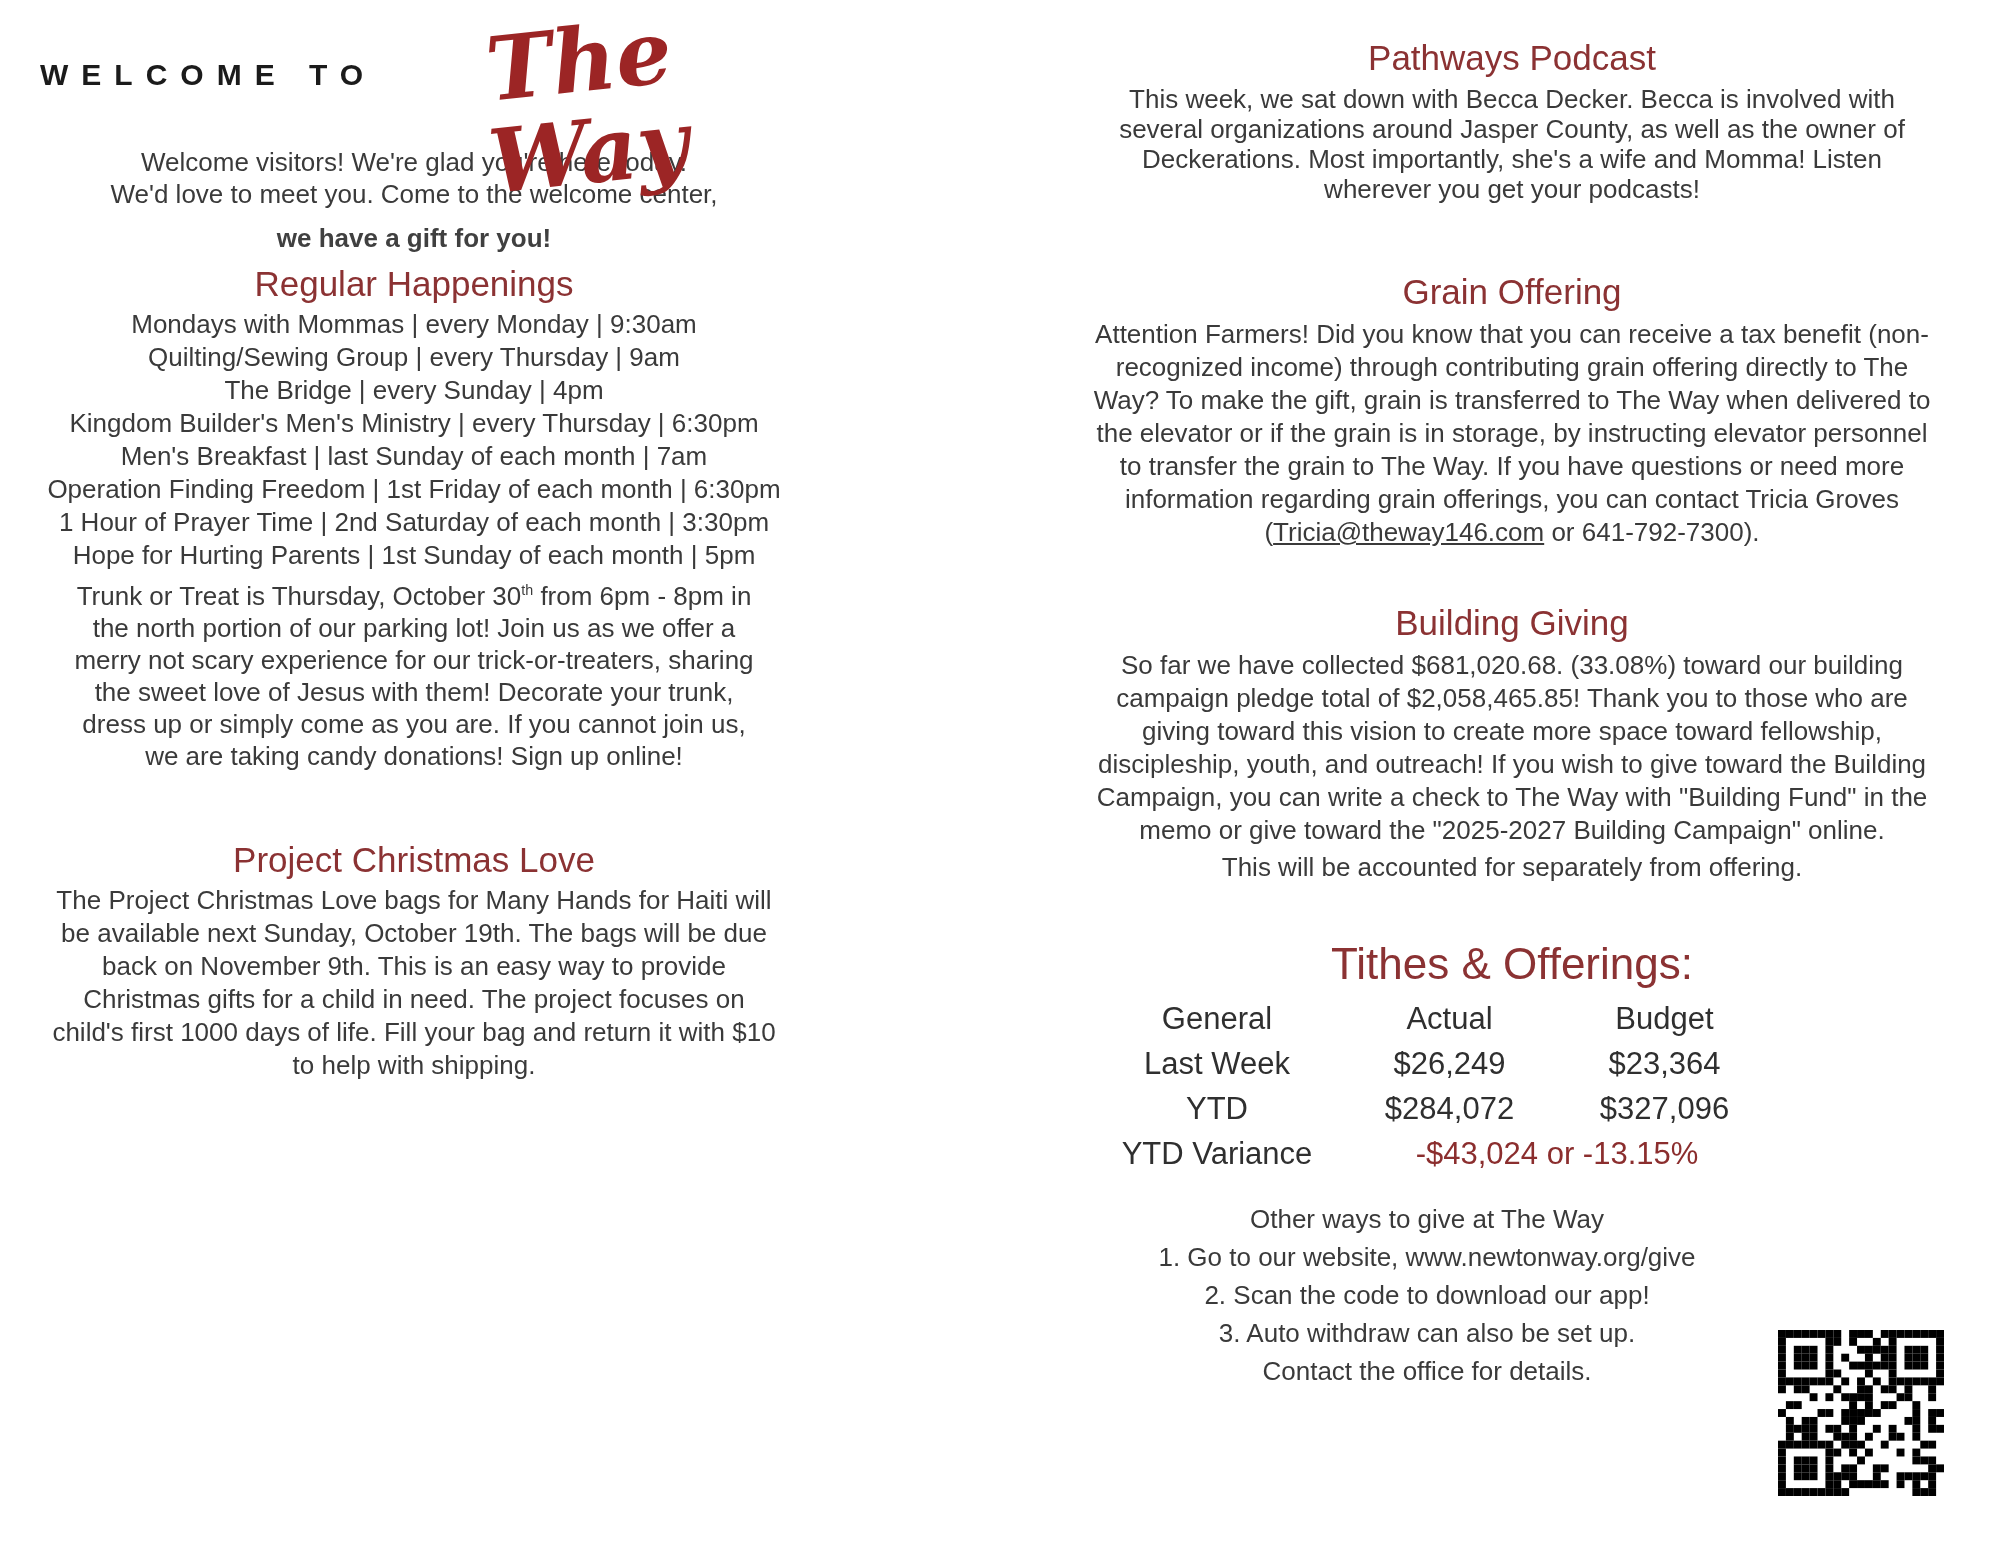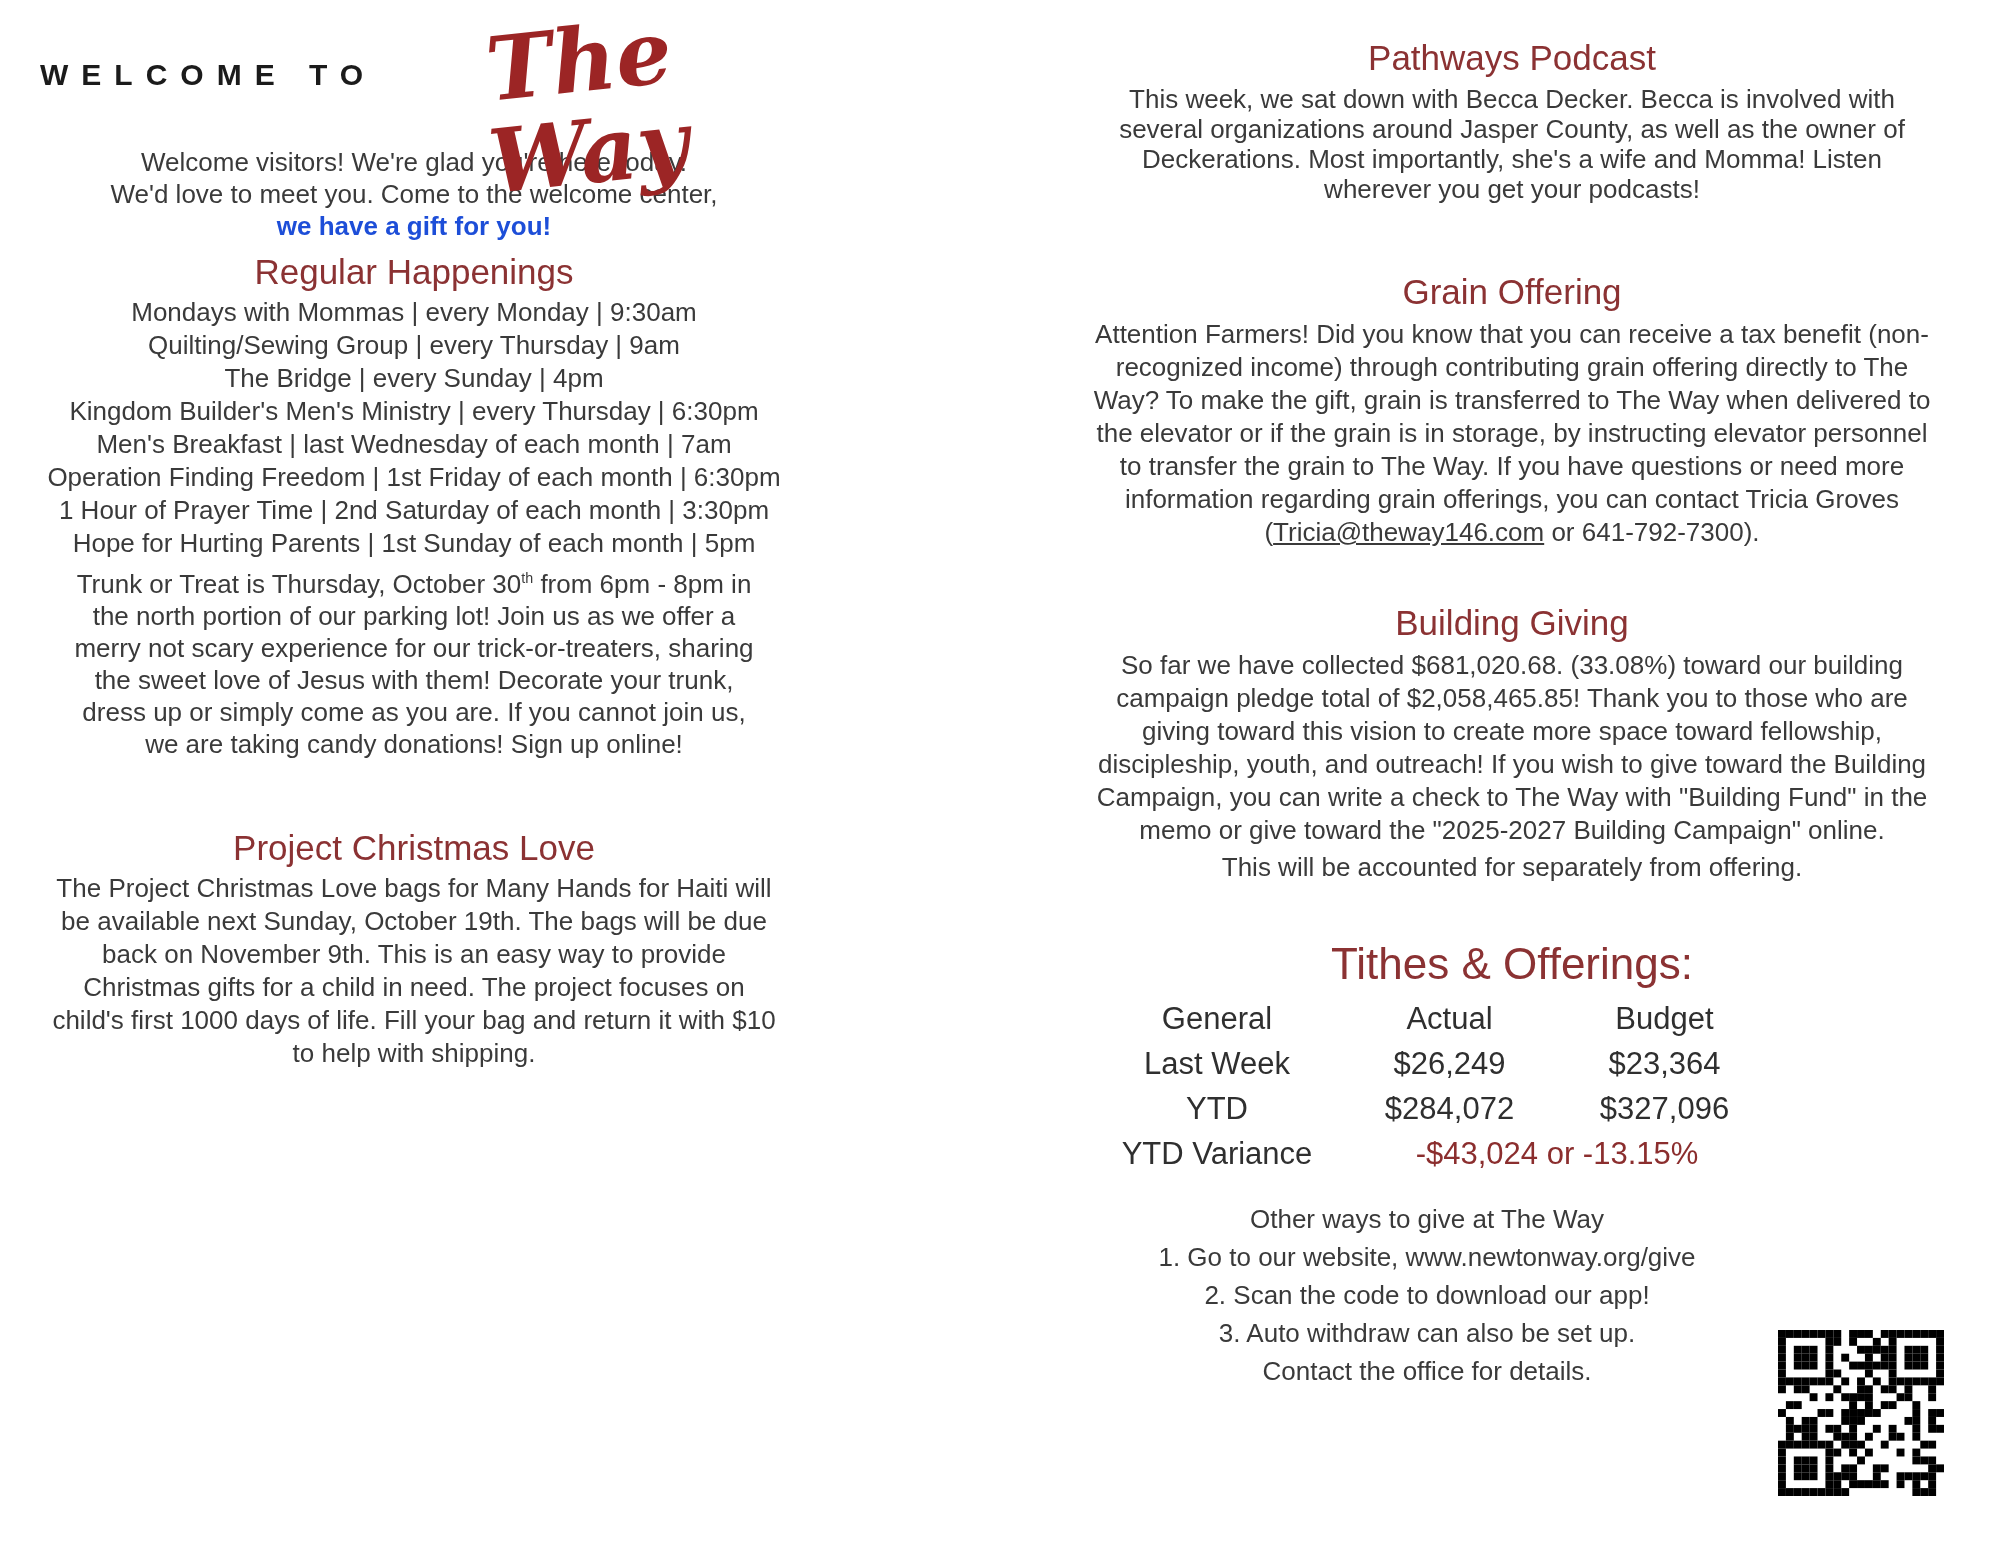--- a/index.html
+++ b/index.html
@@ -11,21 +11,21 @@
   .col-left{left:40px;top:14px;width:748px;}
   .col-right{left:1082px;top:36px;width:860px;}
 
   
   .logo-row{display:flex;justify-content:center;align-items:flex-start;height:120px;}
   .welcome-to{margin-top:44px;font-size:30px;font-weight:bold;letter-spacing:13px;color:#1b1b1b;white-space:nowrap;}
   .logo-script{font-family:"DejaVu Serif",serif;font-style:italic;font-weight:bold;
     font-size:88px;line-height:1.05;color:#9c2525;transform:rotate(-6deg);margin-left:4px;}
 
   .body-text{font-size:26px;line-height:32px;color:#3a3a3a;margin:0;}
-  .gift-line{font-weight:bold;color:#1d4ed8;}
+  .gift-line{font-weight:bold;color:#404040;margin-top:12px;}
   .sec-title{font-size:35px;line-height:44px;color:#8b3233;margin:0;font-weight:normal;}
 
   .welcome-block{margin-top:12px;}
   .happenings-title{margin-top:8px;}
   .happenings-list{margin-top:2px;}
   .happenings-list .item{font-size:26px;line-height:33px;color:#3a3a3a;}
 
   .trunk-title{margin-top:10px;}
   .trunk-body{margin:2px auto 0;width:700px;}
   sup{font-size:0.55em;}
@@ -69,21 +69,21 @@
       <p class="body-text">We'd love to meet you. Come to the welcome center,</p>
       <p class="body-text gift-line">we have a gift for you!</p>
     </div>
 
     <h2 class="sec-title happenings-title">Regular Happenings</h2>
     <div class="happenings-list">
       <div class="item">Mondays with Mommas | every Monday | 9:30am</div>
       <div class="item">Quilting/Sewing Group | every Thursday | 9am</div>
       <div class="item">The Bridge | every Sunday | 4pm</div>
       <div class="item">Kingdom Builder's Men's Ministry | every Thursday | 6:30pm</div>
-      <div class="item">Men's Breakfast | last Wednesday of each month | 7am</div>
+      <div class="item">Men's Breakfast | last Sunday of each month | 7am</div>
       <div class="item">Operation Finding Freedom | 1st Friday of each month | 6:30pm</div>
       <div class="item">1 Hour of Prayer Time | 2nd Saturday of each month | 3:30pm</div>
       <div class="item">Hope for Hurting Parents | 1st Sunday of each month | 5pm</div>
     </div>
 
     <p class="body-text trunk-body"><span>Trunk or Treat is Thursday, October 30</span><sup>th</sup><span> from 6pm - 8pm in the north portion of our parking lot! Join us as we offer a merry not scary experience for our trick-or-treaters, sharing the sweet love of Jesus with them! Decorate your trunk, dress up or simply come as you are. If you cannot join us, we are taking candy donations! Sign up online!</span></p>
 
 
     <h2 class="sec-title project-title">Project Christmas Love</h2>
     <p class="body-text project-body">The Project Christmas Love bags for Many Hands for Haiti will be available next Sunday, October 19th. The bags will be due back on November 9th. This is an easy way to provide Christmas gifts for a child in need. The project focuses on child's first 1000 days of life. Fill your bag and return it with $10 to help with shipping.</p>

